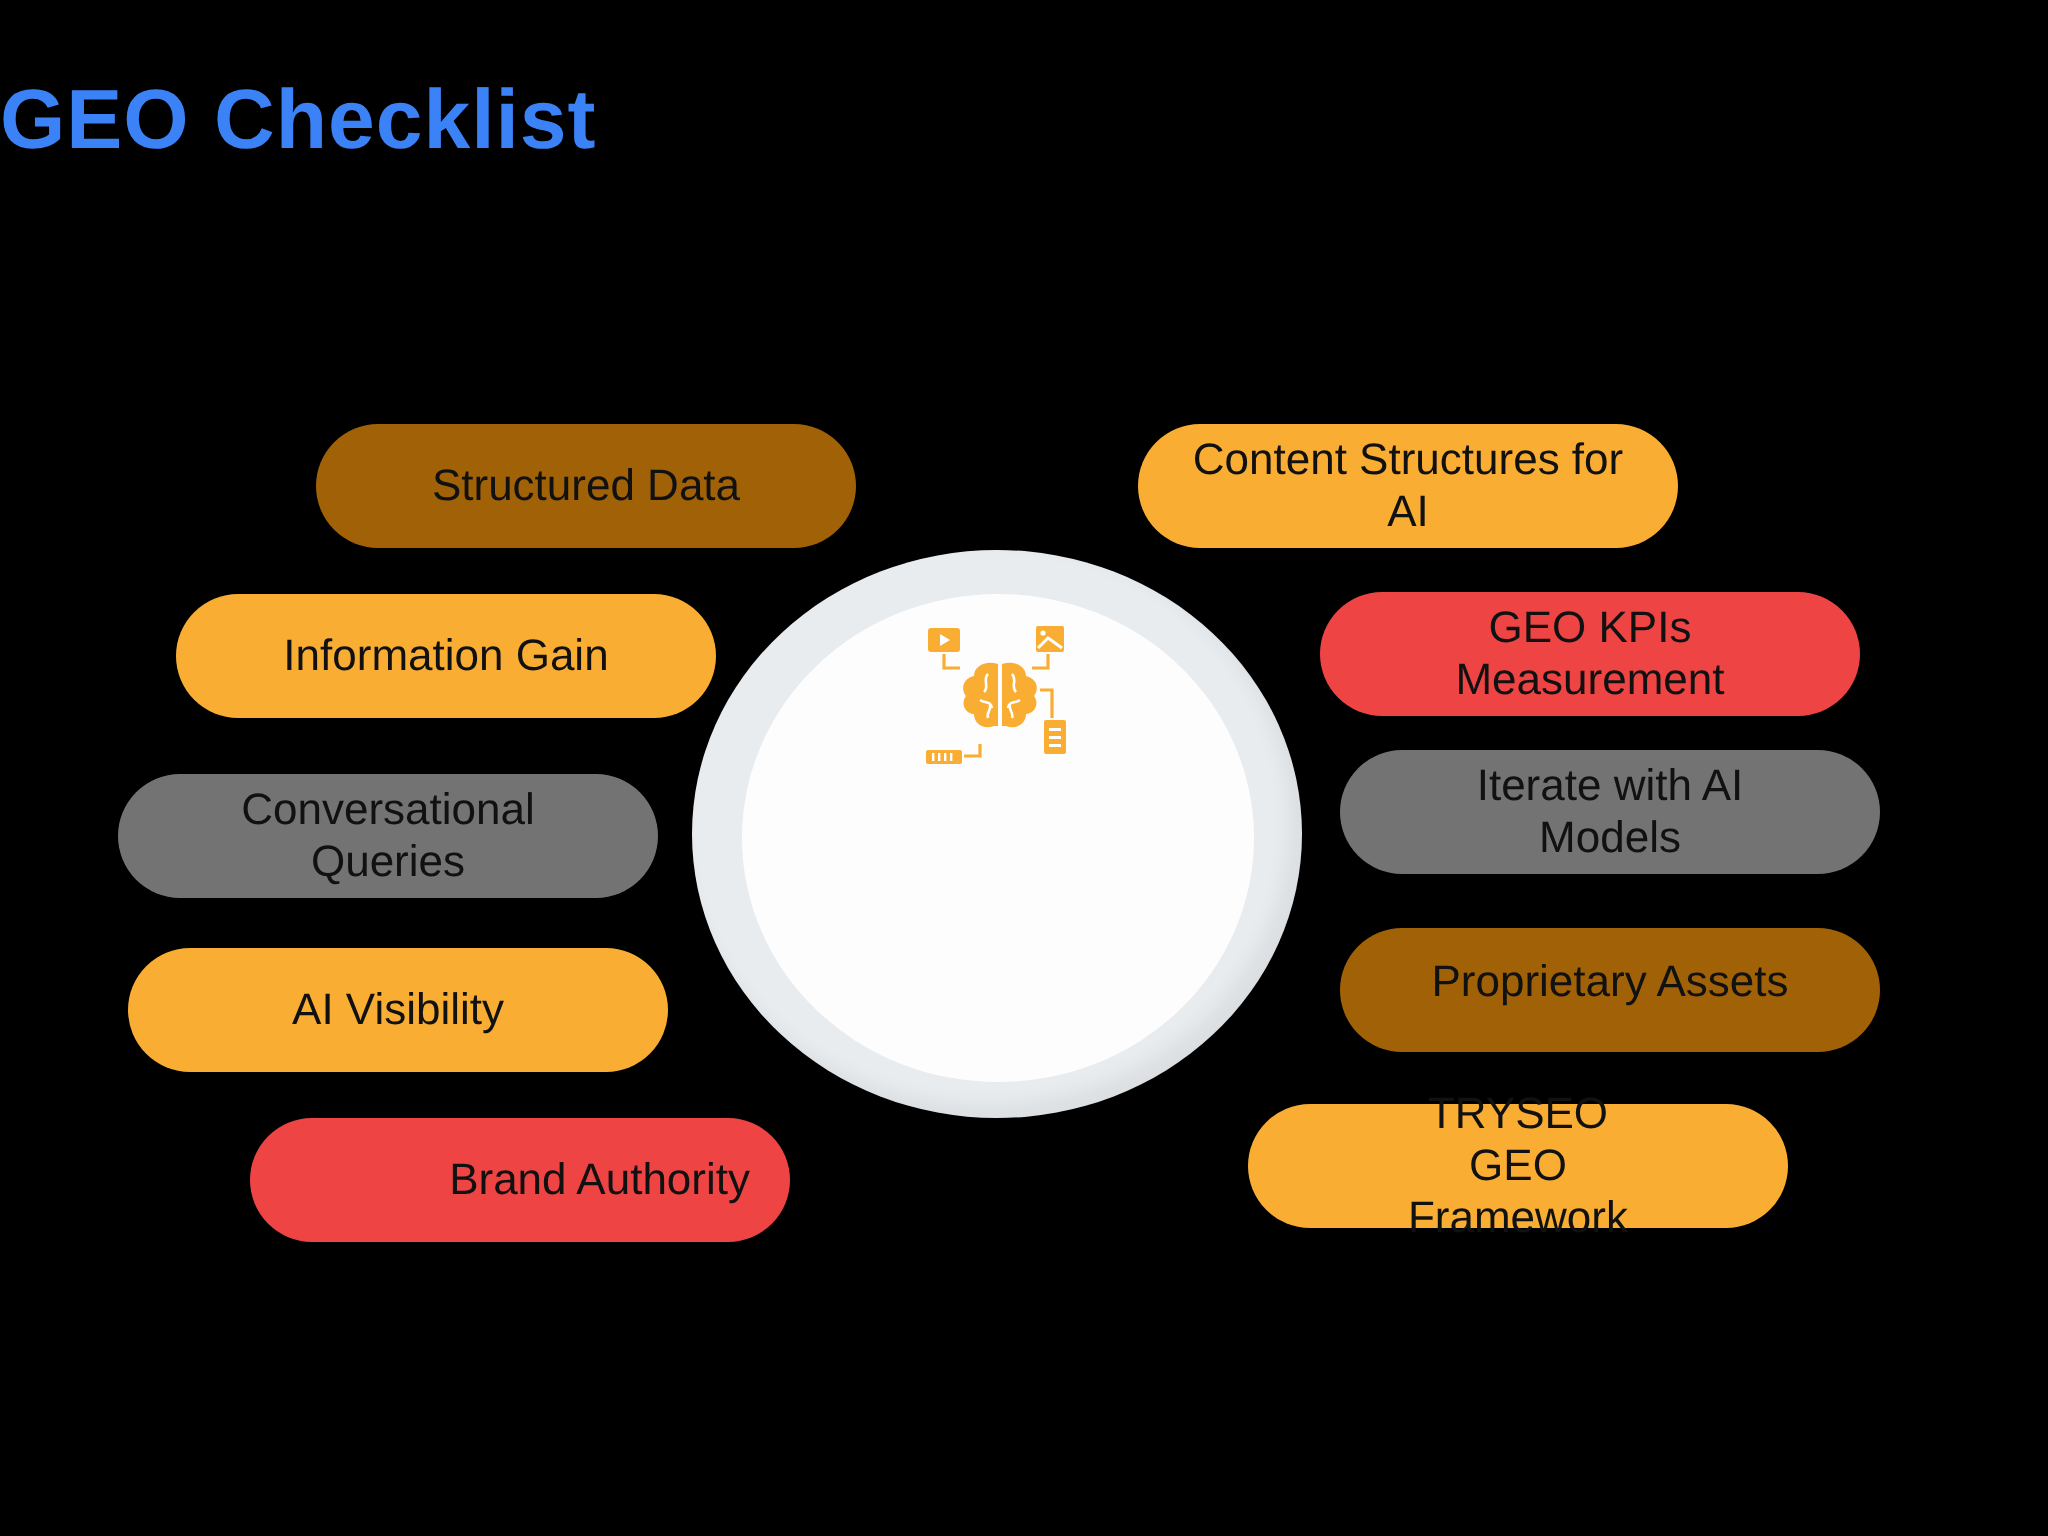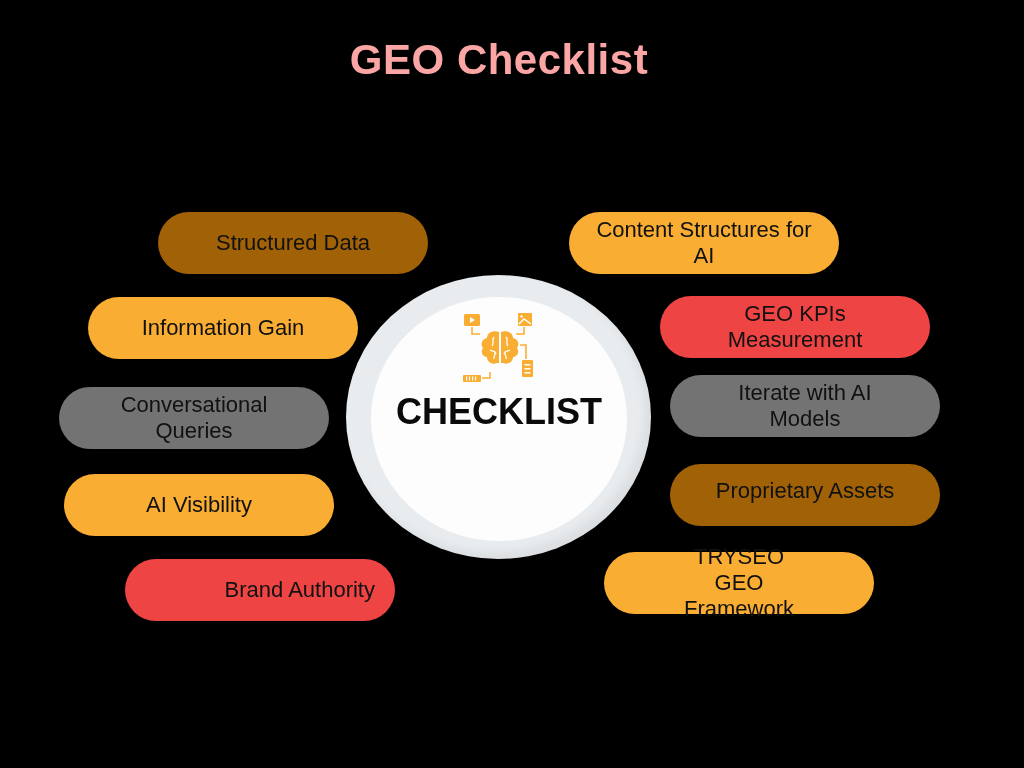--- a/index.html
+++ b/index.html
@@ -1,17 +1,17 @@
 <!DOCTYPE html>
 <html><head>
 <meta charset="utf-8">
 <style>
   html, body { margin:0; padding:0; }
   body { width:1024px; height:768px; background:#000000; position:relative; overflow:hidden; font-family:"Liberation Sans", sans-serif; }
-  .title { position:absolute; left:0; top:36px; width:998px; text-align:center; color:#fca5a5; font-weight:bold; font-size:42px; letter-spacing:0.5px; }
+  .title { position:absolute; left:0; top:36px; width:998px; text-align:left; color:#3b82f6; font-weight:bold; font-size:42px; letter-spacing:0.5px; }
   .pill { position:absolute; height:62px; border-radius:31px; display:flex; align-items:center; justify-content:center; text-align:center; color:#111111; font-size:22px; line-height:26px; box-sizing:border-box; padding:0 20px; }
   .c-orange { background:#F9AE33; }
   .c-cream { background:#ef4444; }
   .c-white { background:#a16207; }
   .c-gray { background:#737373; }
   .ring { position:absolute; left:346px; top:275px; width:305px; height:284px; border-radius:50%; background:#E9ECEF; box-shadow: inset -6px -6px 10px rgba(0,0,0,0.06); }
   .inner { position:absolute; left:371px; top:297px; width:256px; height:244px; border-radius:50%; background:#FDFDFD; }
   .center-text { position:absolute; left:371px; top:392px; width:256px; text-align:center; font-weight:bold; font-size:36px; line-height:40px; color:#0a0a0a; }
   .icon { position:absolute; left:460px; top:310px; width:80px; height:75px; }
 </style>
@@ -41,21 +41,21 @@
   </div>
 <div class="pill c-cream" style="left:660px;top:296px;width:270px;padding:0 50px;">
     <span>GEO KPIs Measurement</span>
   </div>
 <div class="pill c-gray" style="left:670px;top:375px;width:270px;padding:0 40px;">
     <span>Iterate with AI Models</span>
   </div>
 <div class="pill c-white" style="left:670px;top:464px;width:270px;padding:0 20px 8px 20px;">
     <span>Proprietary Assets</span>
   </div>
-<div class="pill c-orange" style="left:604px;top:552px;width:270px;padding:0 70px;">
+<div class="pill c-orange" style="left:624px;top:552px;width:270px;padding:0 70px;">
     <span>TRYSEO GEO Framework</span>
   </div>
 
 <div class="ring"></div>
 <div class="inner"></div>
 
 <svg class="icon" viewBox="0 0 80 75">
   <g fill="#F9AE33" stroke="none">
 
     <rect x="4" y="4" width="16" height="12" rx="1.5"></rect>
@@ -85,14 +85,13 @@
   </g>
   <g fill="none" stroke="#F9AE33" stroke-width="1.6">
     <polyline points="12,17 12,24 20,24"></polyline>
     <polyline points="64,17 64,24 56,24"></polyline>
     <polyline points="60,35 66,35 66,49"></polyline>
     <polyline points="22,68 30,68 30,62"></polyline>
   </g>
 </svg>
 
 <div class="center-text">
-  <div>CHECKLIST</div>
 </div>
 
 </body></html>

